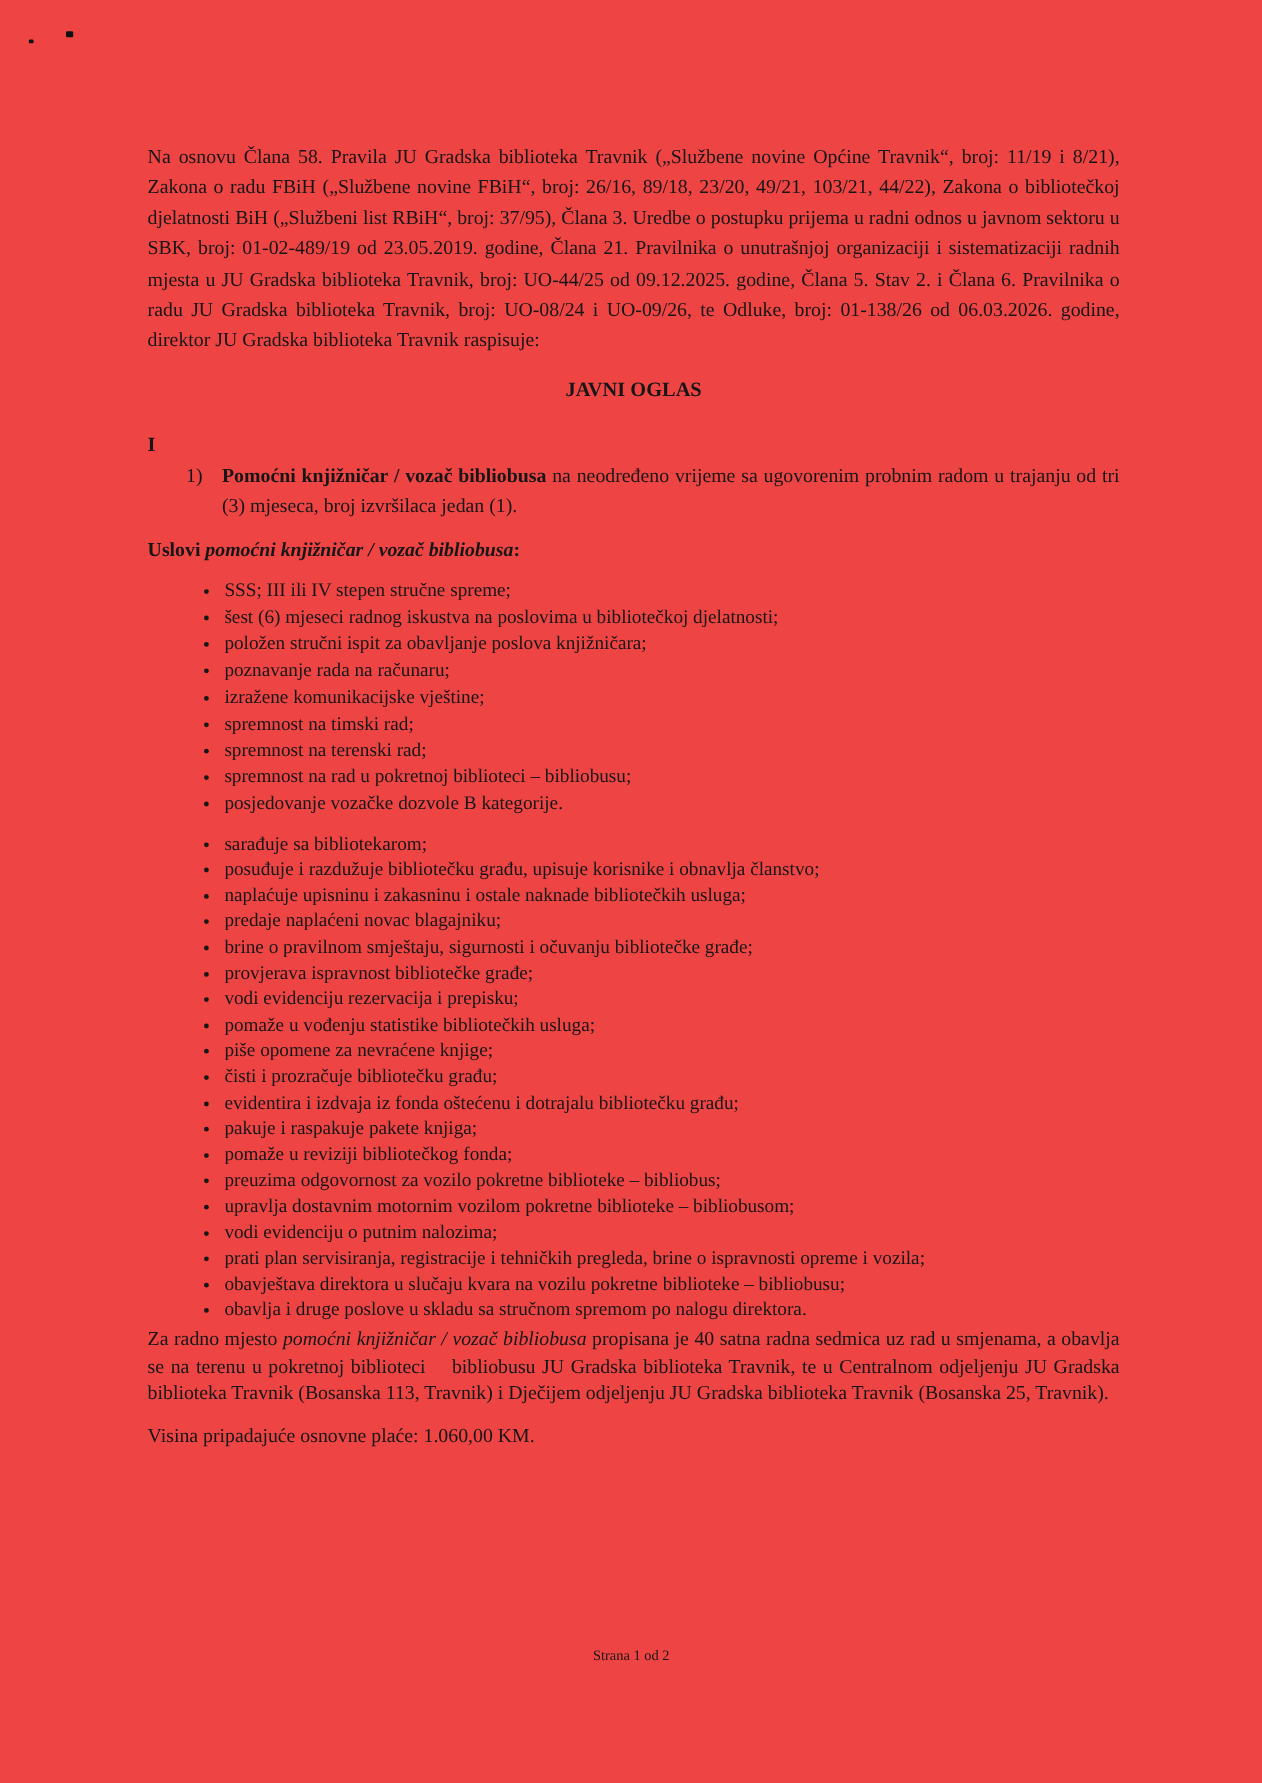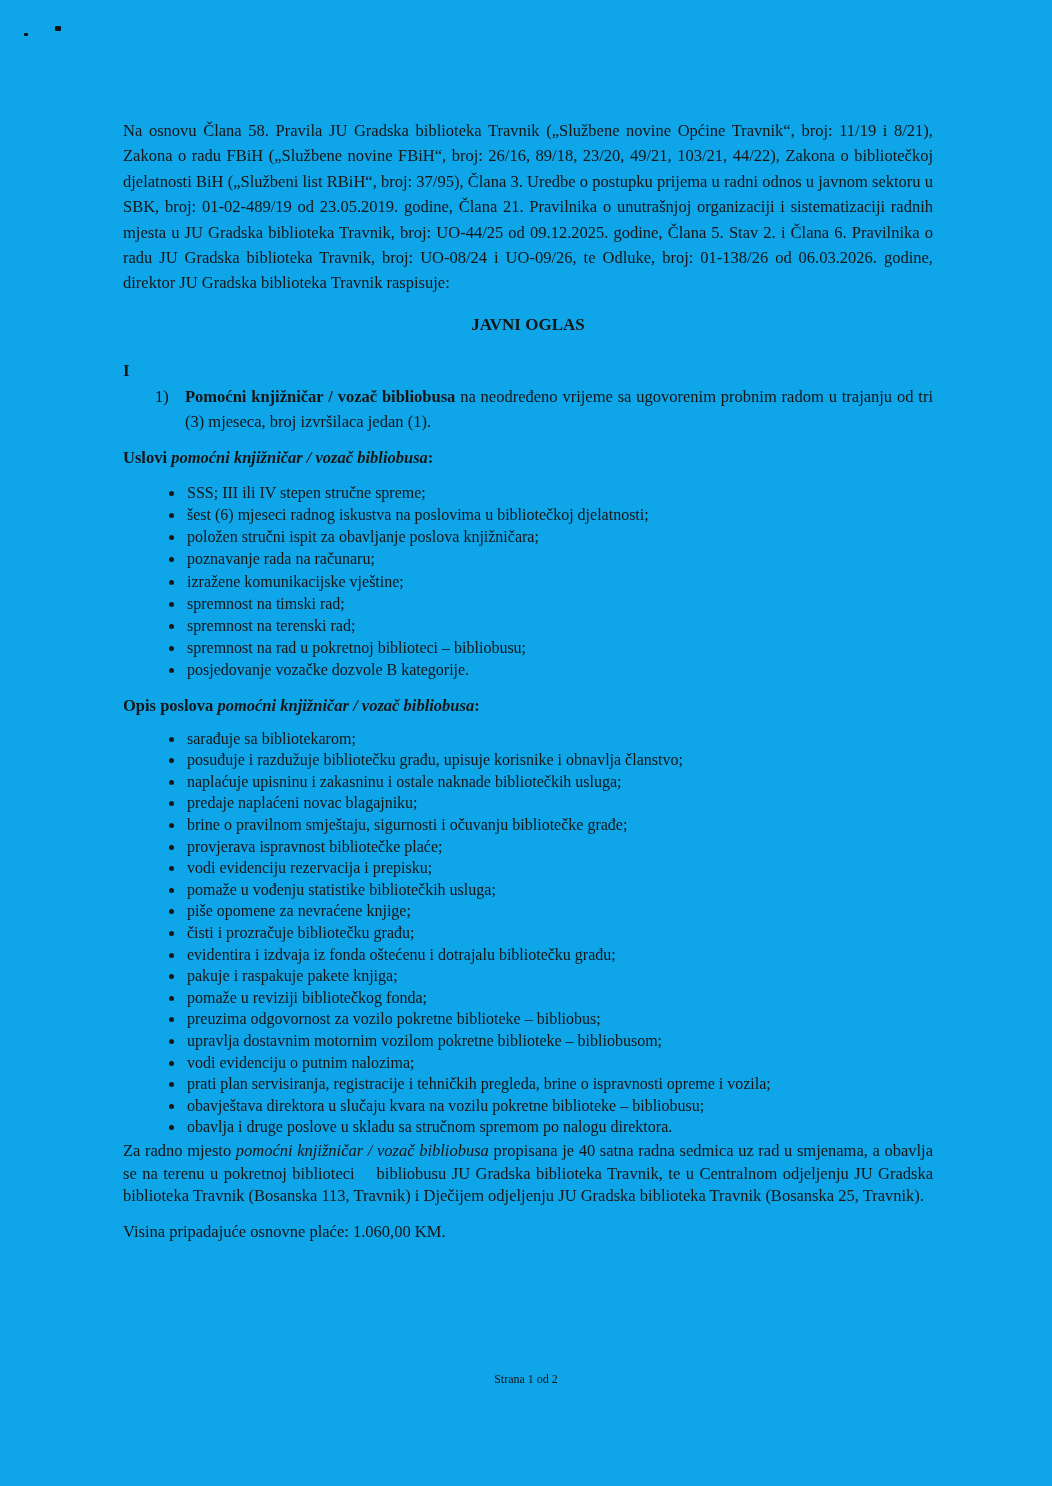--- a/index.html
+++ b/index.html
@@ -1,19 +1,19 @@
 <!DOCTYPE html>
 <html><head>
 <meta charset="utf-8">
 <style>
   html,body { margin:0; padding:0; background:#ffffff; }
   .page {
     position:relative;
     width:1052px; height:1486px;
-    background:#0ea5e9;
+    background:#ef4444;
     overflow:hidden;
     font-family:"Liberation Serif","DejaVu Serif",serif;
     color:#161616;
   }
   .artifact { position:absolute; background:#111; border-radius:1px; }
   .dot1 { left:55px; top:26px; width:6px; height:5px; }
   .dot2 { left:24px; top:33px; width:4px; height:3px; }
   .content { position:absolute; left:123px; top:0; width:810px; }
   .intro {
     margin:118px 0 0 0;
@@ -85,29 +85,28 @@
         <li>šest (6) mjeseci radnog iskustva na poslovima u bibliotečkoj djelatnosti;</li>
         <li>položen stručni ispit za obavljanje poslova knjižničara;</li>
         <li>poznavanje rada na računaru;</li>
         <li>izražene komunikacijske vještine;</li>
         <li>spremnost na timski rad;</li>
         <li>spremnost na terenski rad;</li>
         <li>spremnost na rad u pokretnoj biblioteci – bibliobusu;</li>
         <li>posjedovanje vozačke dozvole B kategorije.</li>
       </ul>
 
-    <p class="list-heading opis-h"><span class="bold">Opis poslova </span><span class="bolditalic">pomoćni knjižničar / vozač bibliobusa</span><span class="bold">:</span></p>
 
     <ul class="bullets o-list">
         <li>sarađuje sa bibliotekarom;</li>
         <li>posuđuje i razdužuje bibliotečku građu, upisuje korisnike i obnavlja članstvo;</li>
         <li>naplaćuje upisninu i zakasninu i ostale naknade bibliotečkih usluga;</li>
         <li>predaje naplaćeni novac blagajniku;</li>
         <li>brine o pravilnom smještaju, sigurnosti i očuvanju bibliotečke građe;</li>
-        <li>provjerava ispravnost bibliotečke plaće;</li>
+        <li>provjerava ispravnost bibliotečke građe;</li>
         <li>vodi evidenciju rezervacija i prepisku;</li>
         <li>pomaže u vođenju statistike bibliotečkih usluga;</li>
         <li>piše opomene za nevraćene knjige;</li>
         <li>čisti i prozračuje bibliotečku građu;</li>
         <li>evidentira i izdvaja iz fonda oštećenu i dotrajalu bibliotečku građu;</li>
         <li>pakuje i raspakuje pakete knjiga;</li>
         <li>pomaže u reviziji bibliotečkog fonda;</li>
         <li>preuzima odgovornost za vozilo pokretne biblioteke – bibliobus;</li>
         <li>upravlja dostavnim motornim vozilom pokretne biblioteke – bibliobusom;</li>
         <li>vodi evidenciju o putnim nalozima;</li>

